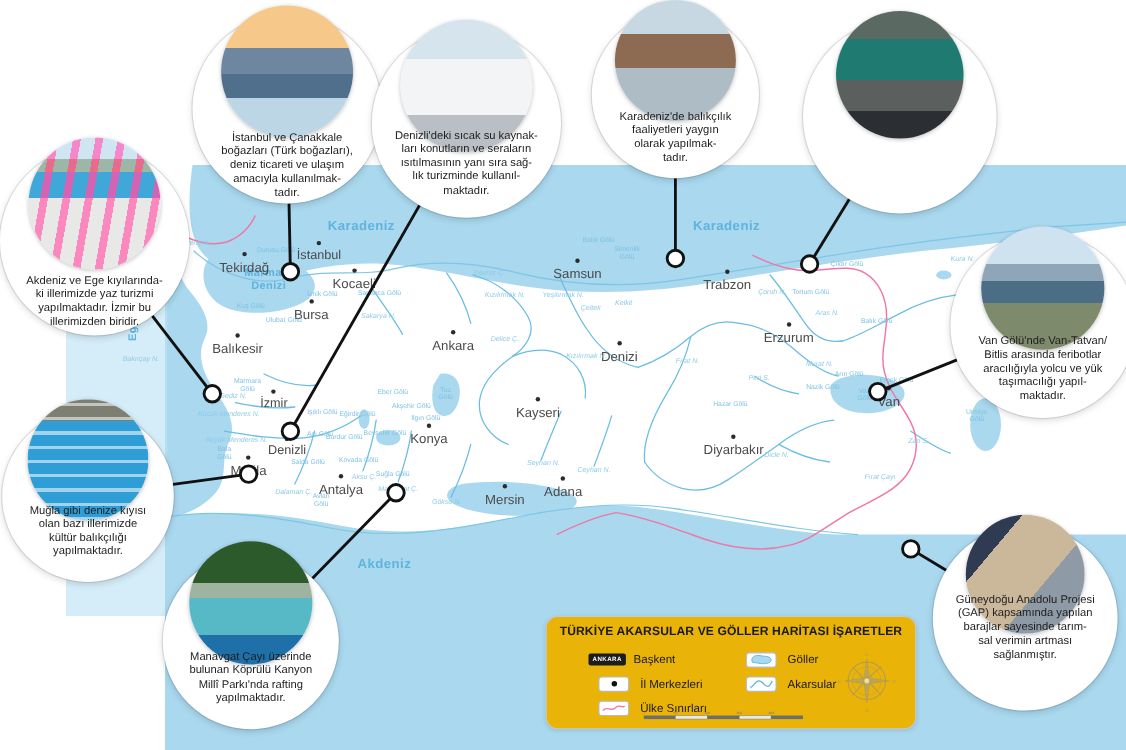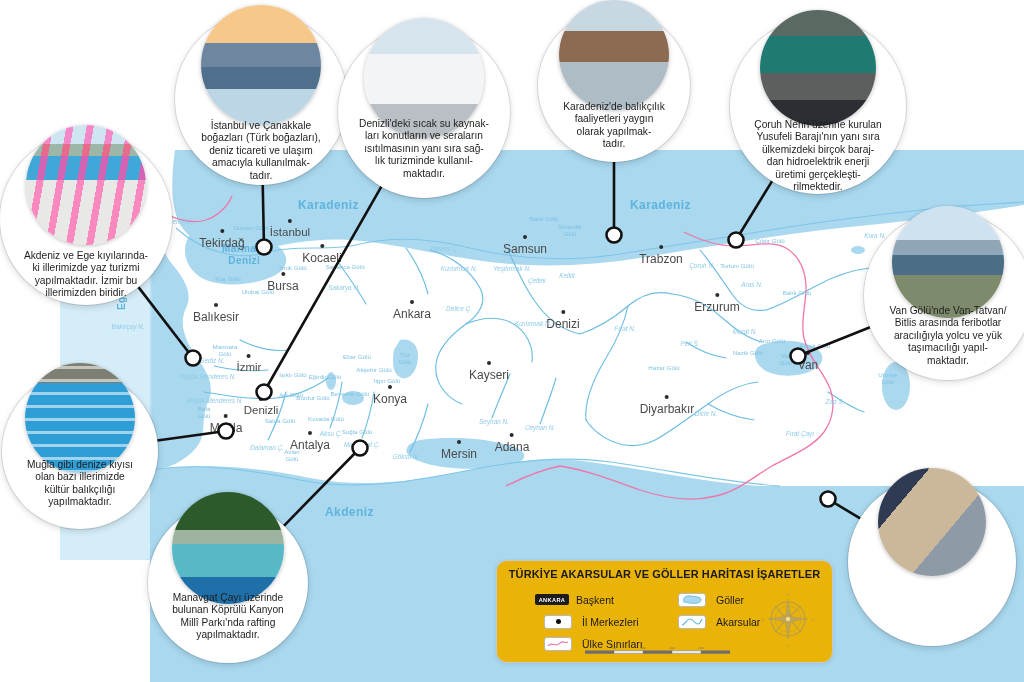--- a/index.html
+++ b/index.html
@@ -354,37 +354,36 @@
       </div>
       <div class="callout" style="left: 538px; top: 10px; width: 152px; height: 152px;">
         <div class="photo" style="left: 21px; top: -10px; width: 110px; height: 110px; background: linear-gradient(rgb(200, 216, 226) 0px, rgb(200, 216, 226) 28%, rgb(141, 106, 82) 28%, rgb(141, 106, 82) 56%, rgb(174, 188, 198) 56%, rgb(174, 188, 198) 100%); background-blend-mode: overlay;"></div>
         <div class="ctext" style="top: 91px;">Karadeniz'de balıkçılık
 faaliyetleri yaygın
 olarak yapılmak-
 tadır.</div>
       </div>
       <div class="callout" style="left: 730px; top: 18px; width: 176px; height: 176px;">
         <div class="photo" style="left: 30px; top: -8px; width: 116px; height: 116px; background: linear-gradient(rgb(90, 106, 98) 0px, rgb(90, 106, 98) 22%, rgb(31, 122, 114) 22%, rgb(31, 122, 114) 54%, rgb(91, 95, 94) 54%, rgb(91, 95, 94) 78%, rgb(43, 47, 51) 78%, rgb(43, 47, 51) 100%); background-blend-mode: overlay;"></div>
-        <div class="ctext" style="top: 101px;">Çoruh Nehri üzerine kurulan
-Yusufeli Barajı'nın yanı sıra
-ülkemizdeki birçok baraj-
-dan hidroelektrik enerji
-üretimi gerçekleşti-
-rilmektedir.</div>
       </div>
       <div class="callout" style="left: 864px; top: 212px; width: 168px; height: 168px;">
         <div class="photo" style="left: 28px; top: -6px; width: 112px; height: 112px; background: linear-gradient(rgb(207, 226, 239) 0px, rgb(207, 226, 239) 30%, rgb(143, 166, 184) 30%, rgb(143, 166, 184) 44%, rgb(75, 109, 134) 44%, rgb(75, 109, 134) 62%, rgb(126, 138, 108) 62%, rgb(126, 138, 108) 100%); background-blend-mode: overlay;"></div>
         <div class="ctext" style="top: 93px;">Van Gölü'nde Van-Tatvan/
 Bitlis arasında feribotlar
 aracılığıyla yolcu ve yük
 taşımacılığı yapıl-
 maktadır.</div>
       </div>
       <div class="callout" style="left: 848px; top: 478px; width: 168px; height: 168px;">
         <div class="photo" style="left: 30px; top: -10px; width: 108px; height: 108px; background: linear-gradient(130deg, rgb(47, 59, 82) 0px, rgb(47, 59, 82) 26%, rgb(203, 184, 154) 26%, rgb(203, 184, 154) 62%, rgb(142, 154, 166) 62%, rgb(142, 154, 166) 100%); background-blend-mode: overlay;"></div>
+        <div class="ctext" style="top: 62px;">Güneydoğu Anadolu Projesi
+(GAP) kapsamında yapılan
+barajlar sayesinde tarım-
+sal verimin artması
+sağlanmıştır.</div>
       </div>
       <div class="callout" style="left: 2px; top: 373px; width: 156px; height: 156px;">
         <div class="photo" style="left: 23px; top: -10px; width: 110px; height: 110px; background: linear-gradient(rgb(125, 127, 114) 0px, rgb(125, 127, 114) 18%, rgb(47, 158, 214) 18%, rgb(47, 158, 214) 100%), repeating-linear-gradient(0deg, rgba(255, 255, 255, 0.55) 0px, rgba(255, 255, 255, 0.55) 3px, transparent 3px, transparent 13px); background-blend-mode: overlay;"></div>
         <div class="ctext" style="top: 86px;">Muğla gibi denize kıyısı
 olan bazı illerimizde
 kültür balıkçılığı
 yapılmaktadır.</div>
       </div>
       <div class="callout" style="left: 148px; top: 503px; width: 160px; height: 160px;">
         <div class="photo" style="left: 24px; top: -11px; width: 112px; height: 112px; background: linear-gradient(rgb(44, 90, 42) 0px, rgb(44, 90, 42) 34%, rgb(159, 180, 160) 34%, rgb(159, 180, 160) 46%, rgb(87, 185, 198) 46%, rgb(87, 185, 198) 76%, rgb(31, 111, 168) 76%, rgb(31, 111, 168) 100%); background-blend-mode: overlay;"></div>

